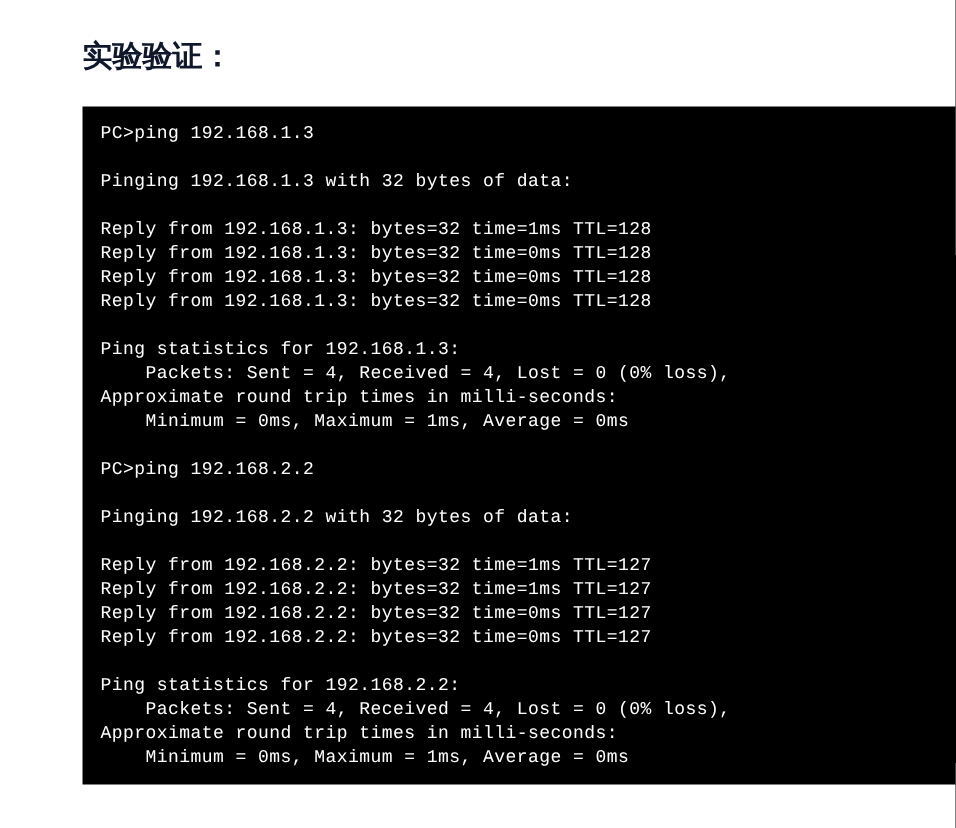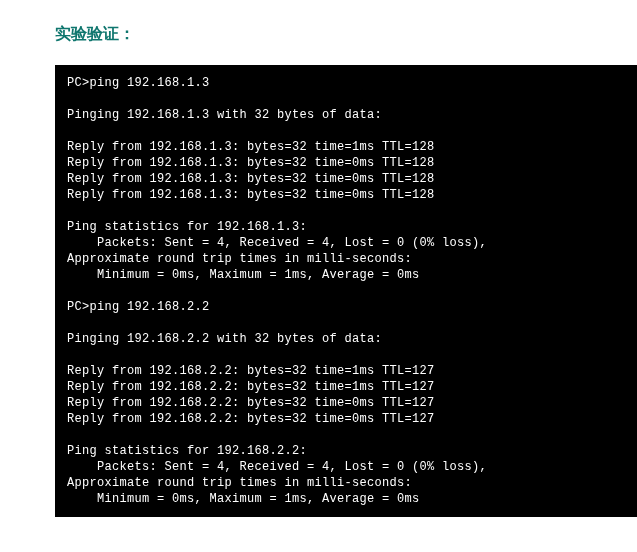--- a/index.html
+++ b/index.html
@@ -7,23 +7,23 @@
       padding: 0;
       box-sizing: border-box;
     }
     body {
       font-family: "Microsoft YaHei", "SimSun", sans-serif;
       background: #ffffff;
       padding: 24px 55px;
       width: 637px;
     }
     .heading {
-      font-size: 16px;
+      font-size: 20px;
       font-weight: bold;
-      color: #0f766e;
+      color: #0f172a;
       margin-bottom: 20px;
     }
     .terminal {
       background: #000000;
       color: #ffffff;
       font-family: "Courier New", Consolas, monospace;
       font-size: 12px;
       line-height: 16px;
       padding: 10px 12px;
       white-space: pre;

